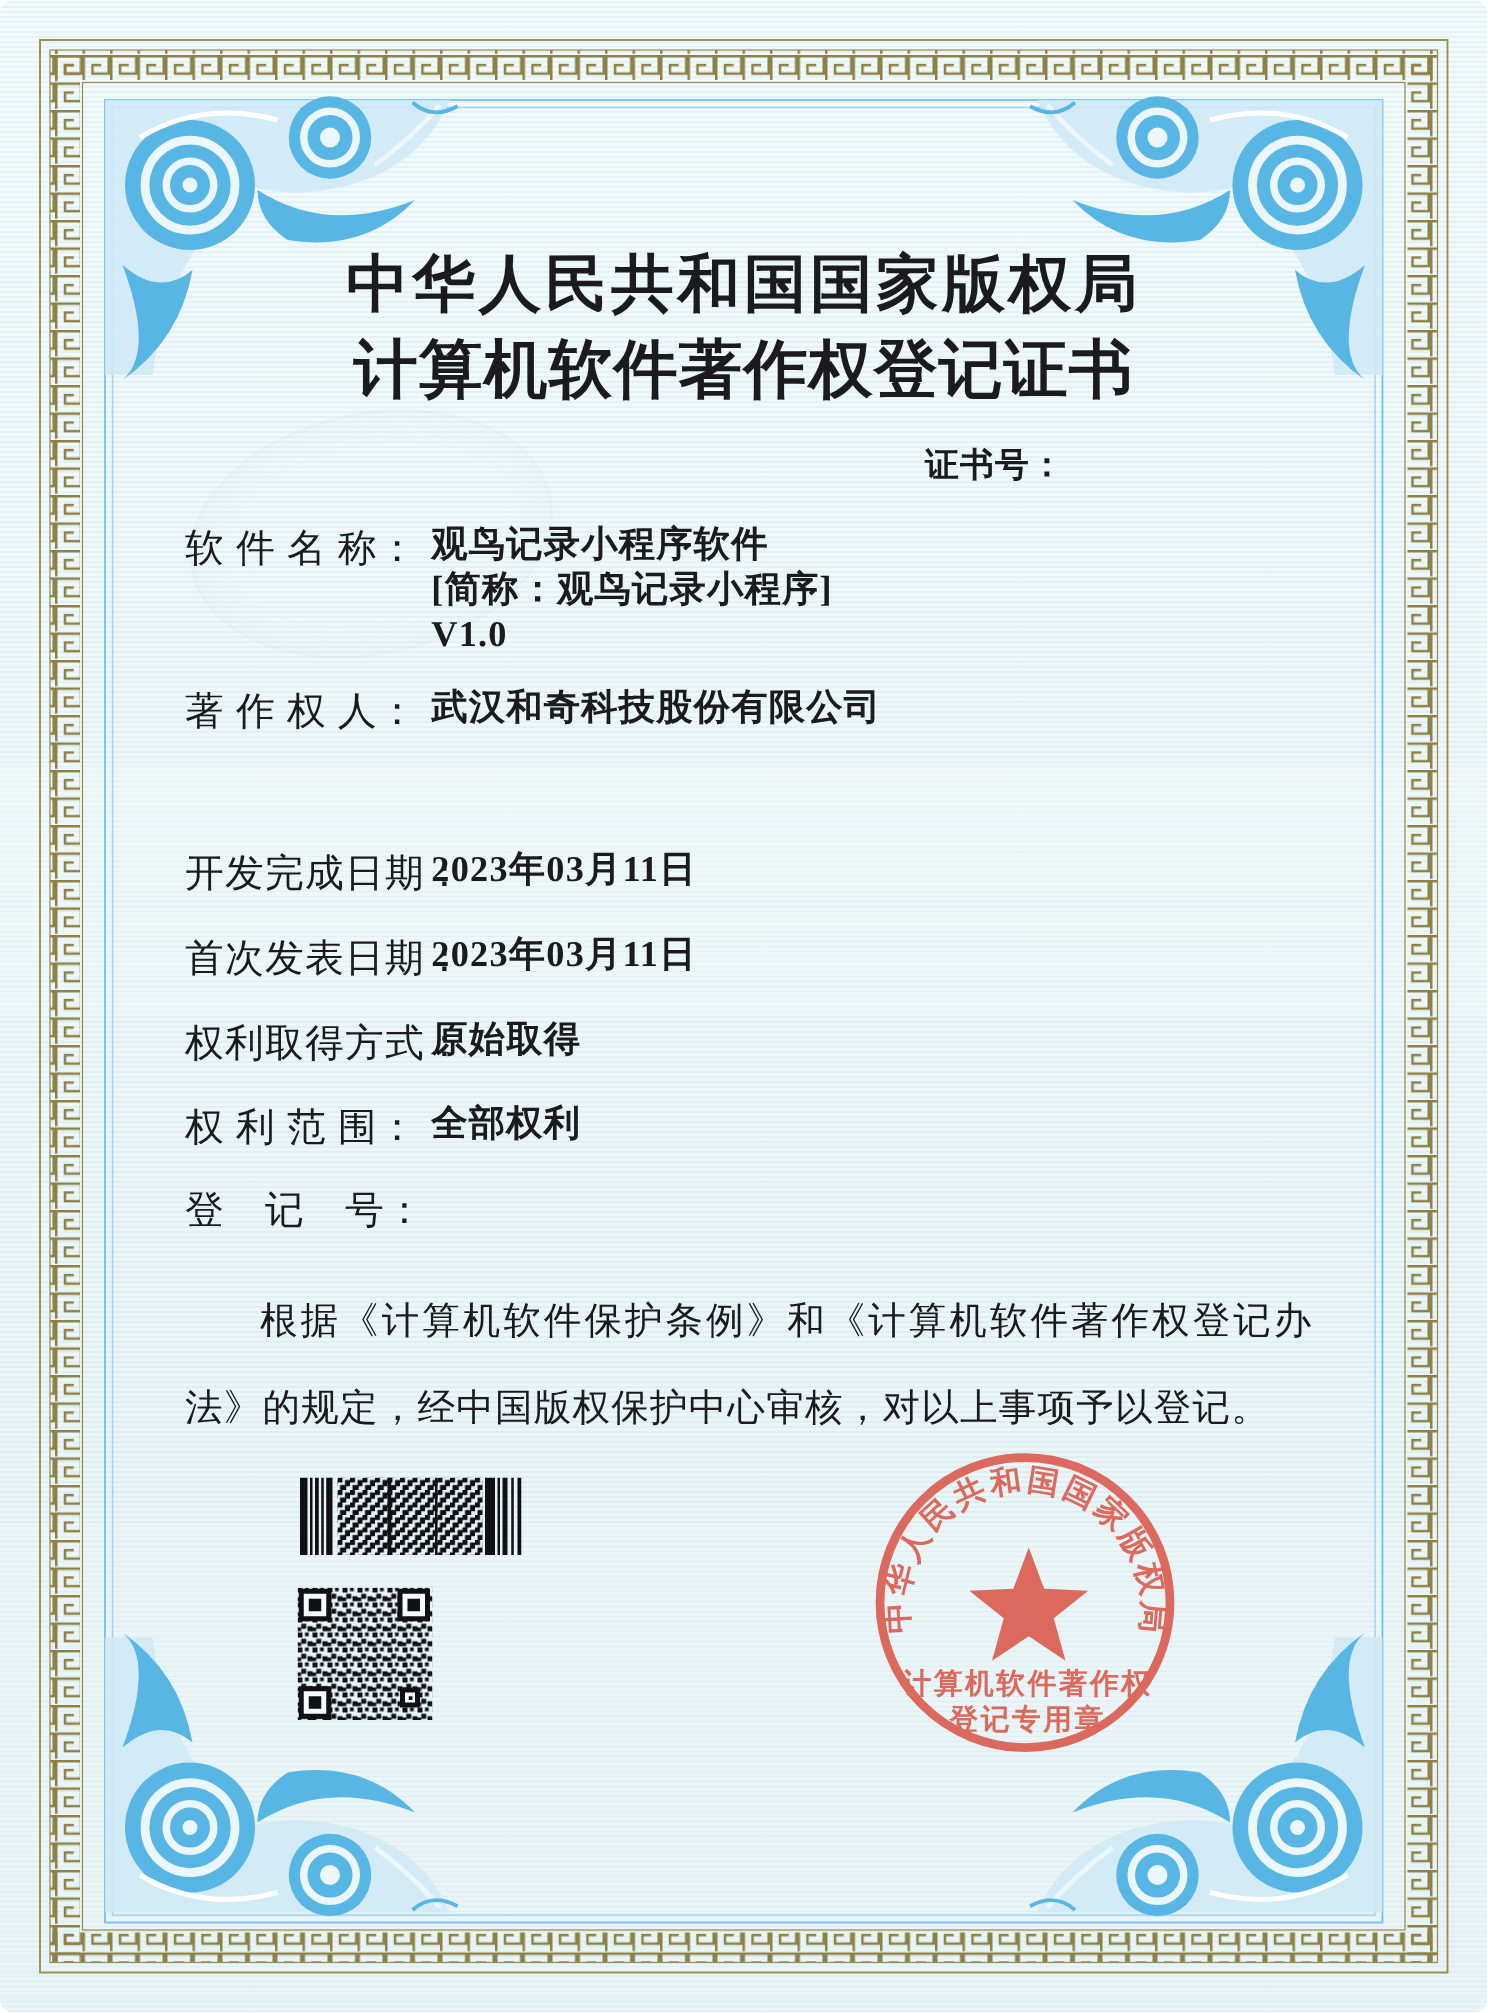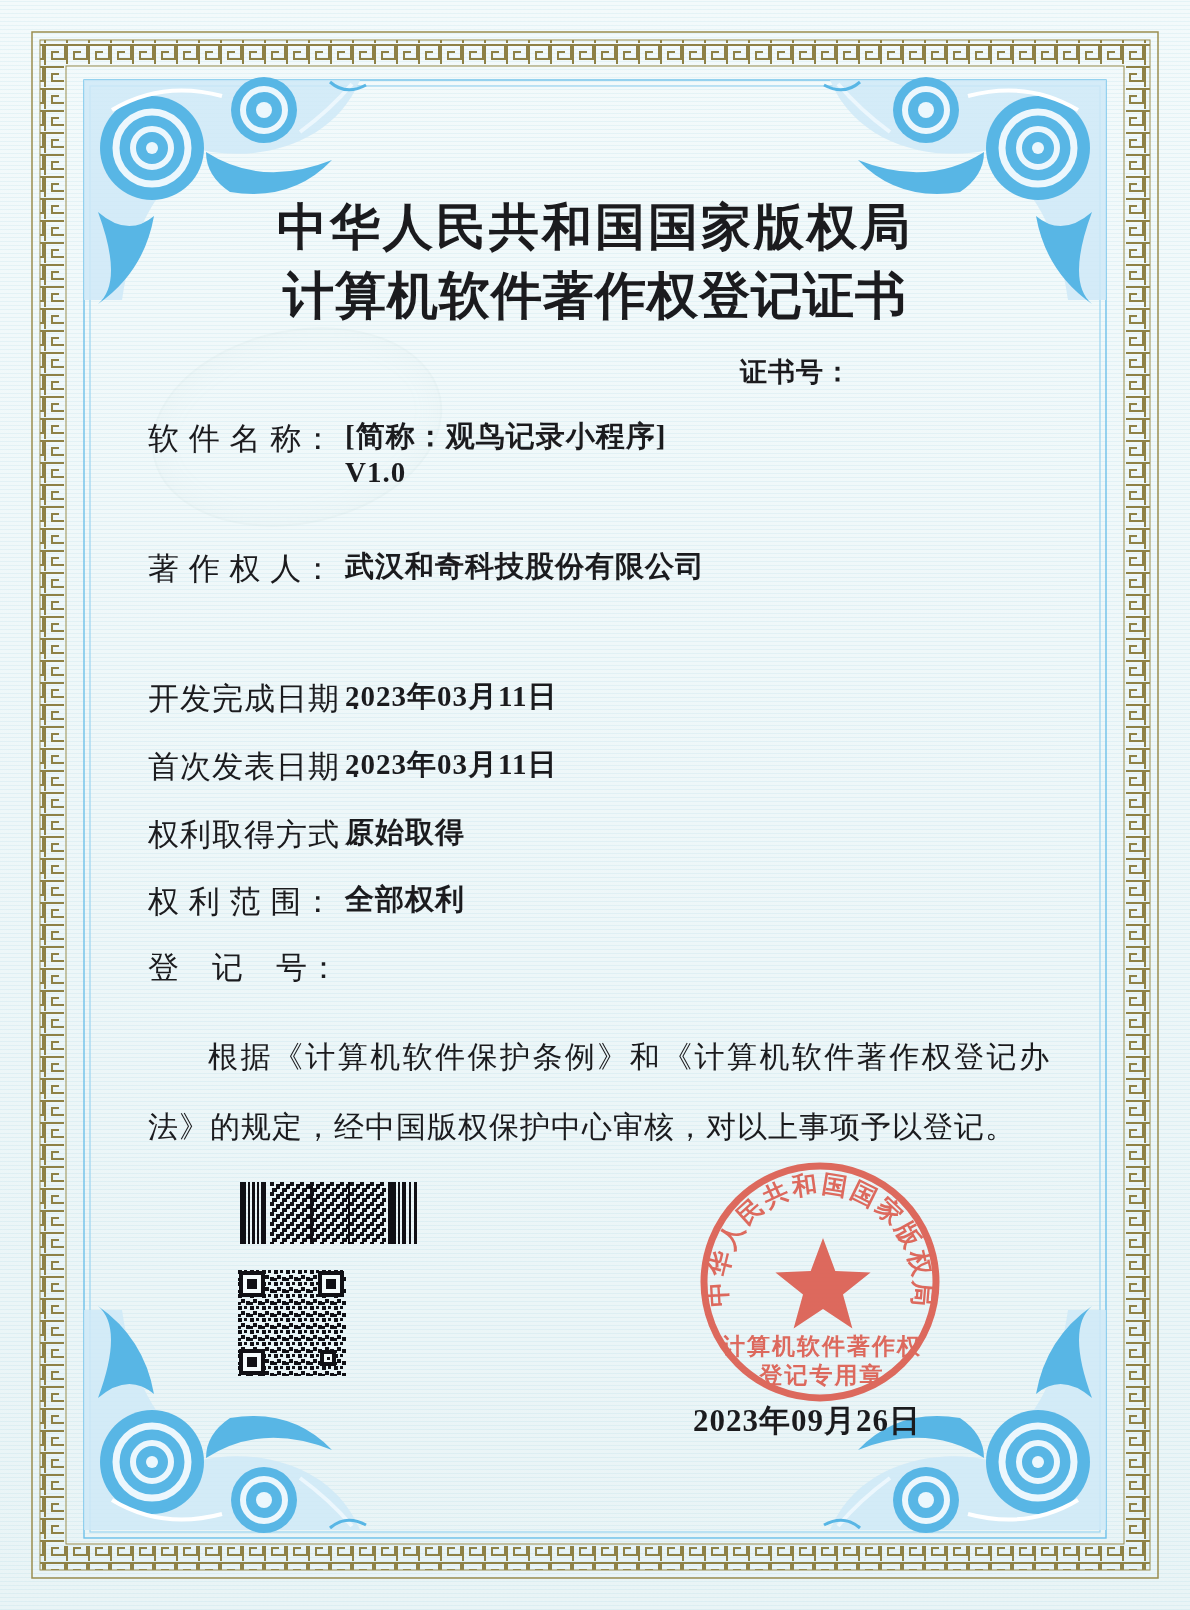--- a/index.html
+++ b/index.html
@@ -6,20 +6,21 @@
   .page{
     position:relative;
     width:1190px;height:1610px;
     margin:0 auto;
     overflow:hidden;
     font-family:"Liberation Serif","DejaVu Serif",serif;
     color:#1b1b1e;
     background-image:
       repeating-linear-gradient(0deg, rgba(130,195,215,.13) 0 1px, rgba(255,255,255,0) 1px 4px),
       linear-gradient(#f3fafb,#e9f4f6);
+    border-radius: 11px;
   }
   .frame-svg{position:absolute;left:0;top:0;z-index:1;}
   .content{position:absolute;left:0;top:0;width:100%;height:100%;z-index:2;}
 
   .authority-title{
     position:absolute;left:0;top:194px;width:100%;
     text-align:center;font-size:50px;font-weight:bold;letter-spacing:3px;
   }
   .cert-title{
     position:absolute;left:0;top:262px;width:100%;
@@ -112,20 +113,21 @@
 
     <div class="cert-title">计算机软件著作权登记证书</div>
 
     <div class="cert-no">
       <span>证书号：</span><span></span>
     </div>
 
     <div class="row r1">
       <span class="lbl">软 件 名 称：</span>
       <div class="vals">
+        <div>观鸟记录小程序软件</div>
         <div>[简称：观鸟记录小程序]</div>
         <div>V1.0</div>
       </div>
     </div>
 
     <div class="row r2">
       <span class="lbl">著 作 权 人：</span>
       <div class="vals">武汉和奇科技股份有限公司</div>
     </div>
 
@@ -209,15 +211,14 @@
         <polygon transform="translate(3,6)" points="0,-50 -12.3,-17 -47.6,-15.5 -20,6.5 -29.4,40.5 0,21 29.4,40.5 20,6.5 47.6,-15.5 12.3,-17" fill="#dc5f52"></polygon>
         <path id="sealArc" d="M -92,24 A 94,94 0 1 1 92,24" fill="none"></path>
         <text font-size="25" font-weight="bold" fill="#dc5f52" letter-spacing="3" font-family="Liberation Serif, DejaVu Serif, serif">
           <textPath xlink:href="#sealArc" href="#sealArc" startOffset="0">中华人民共和国国家版权局</textPath>
         </text>
         <text x="2" y="72" text-anchor="middle" font-size="23" font-weight="bold" fill="#dc5f52" letter-spacing="2" font-family="Liberation Serif, DejaVu Serif, serif">计算机软件著作权</text>
         <text x="2" y="101" text-anchor="middle" font-size="23" font-weight="bold" fill="#dc5f52" letter-spacing="2" font-family="Liberation Serif, DejaVu Serif, serif">登记专用章</text>
       </g>
     </svg>
 
-    <div class="issue-date">2023年09月26日</div>
   </div>
 </div>
 
 </body></html>

